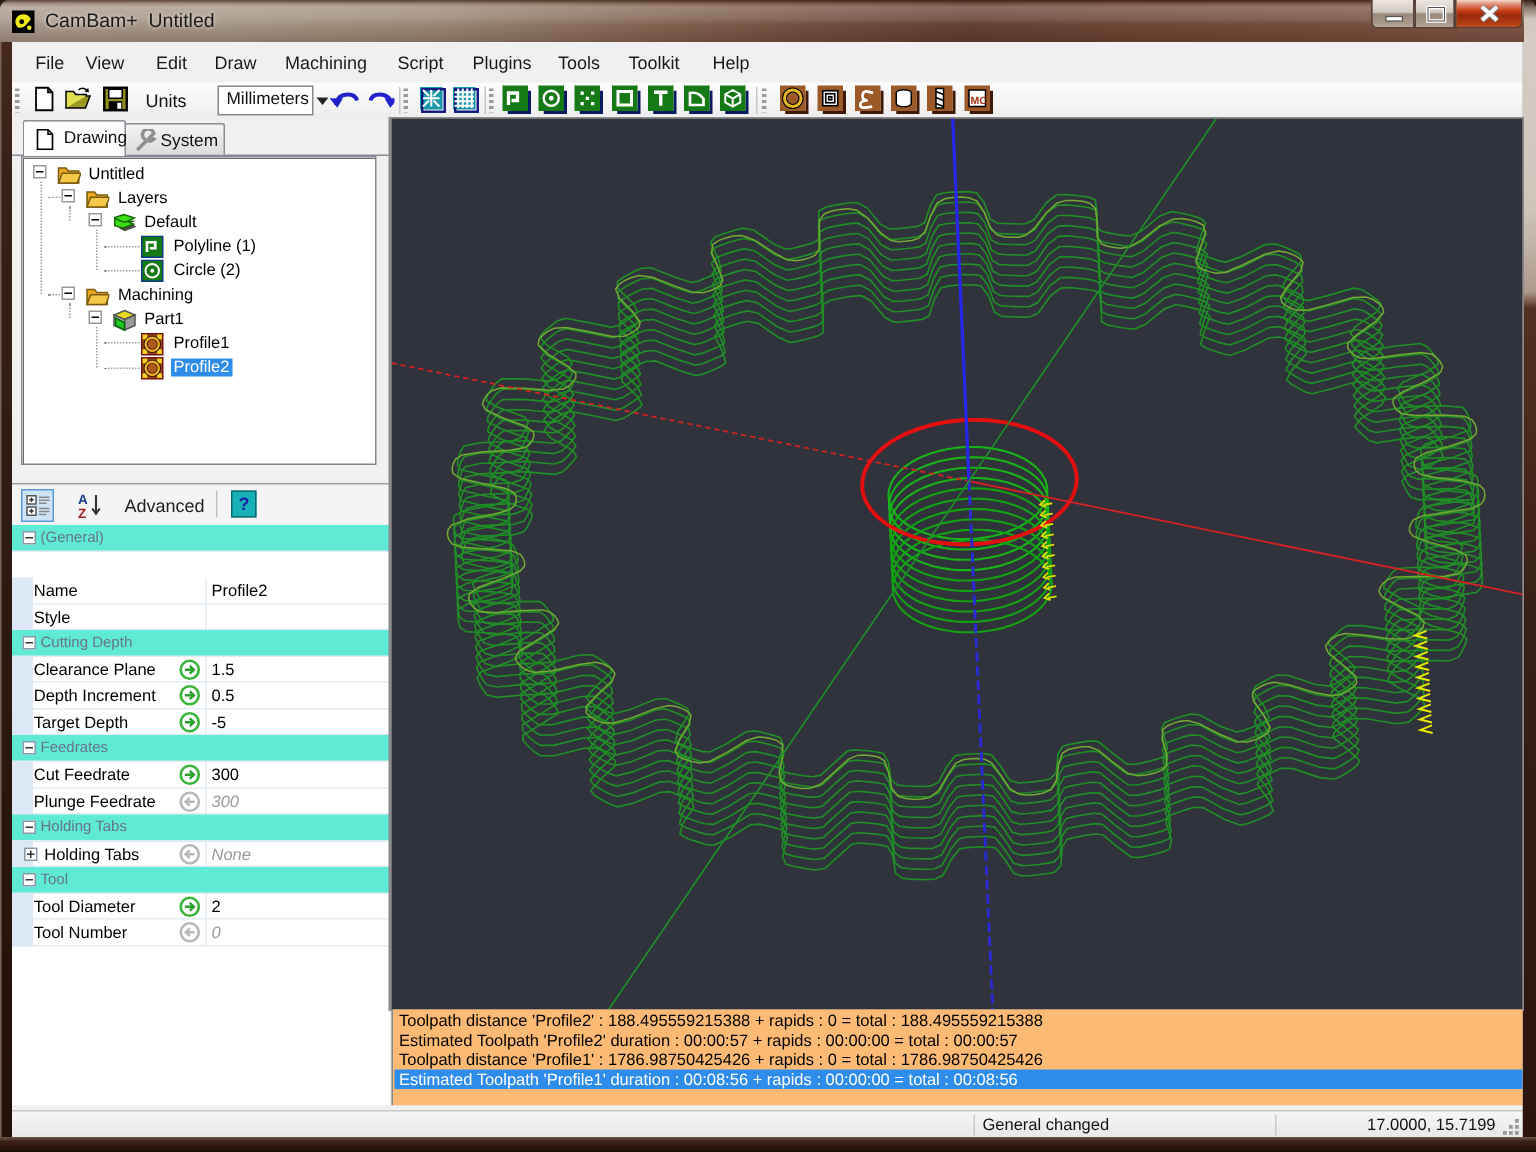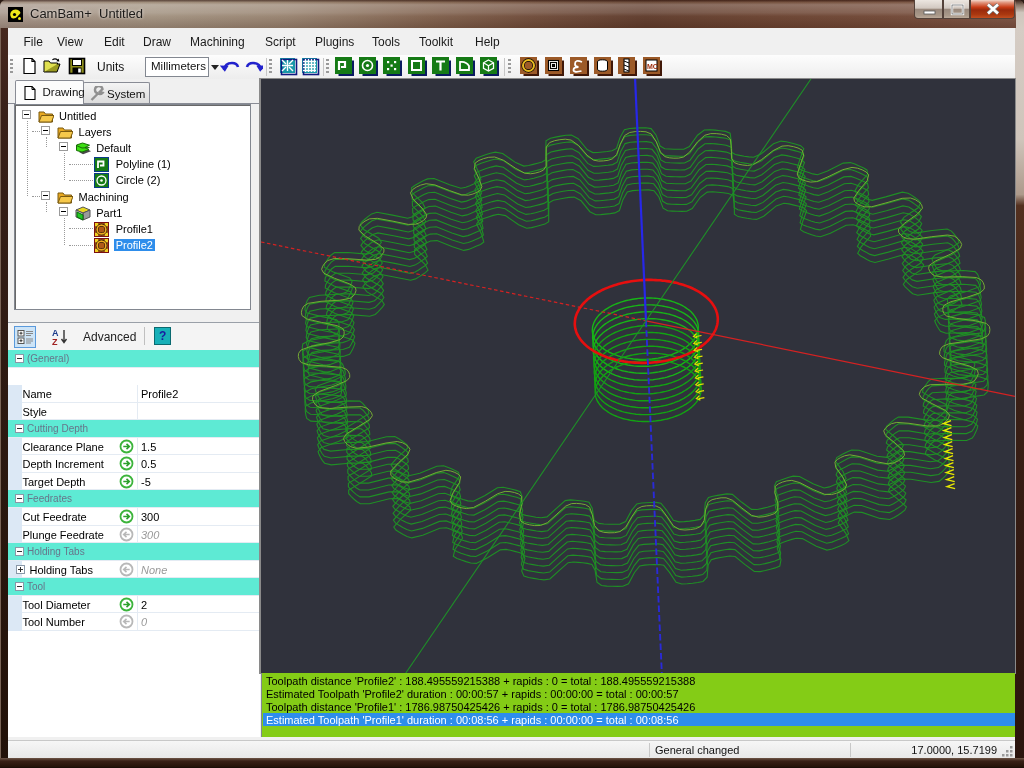--- a/index.html
+++ b/index.html
@@ -57,21 +57,21 @@
 .pbox.plus:after{content:"";position:absolute;left:3px;top:1px;width:1px;height:5px;background:#333}
 .prow .gutter{position:absolute;left:0;top:0;width:14px;height:18px;background:#dce8f5}
 .prow .nm{position:absolute;left:14.5px;top:3px;color:#000}
 .prow .vsep{position:absolute;left:129px;top:0;width:1px;height:18px;background:#e4ebf3}
 .prow .val{position:absolute;left:133px;top:3px;color:#000}
 .prow .val.dis{color:#9a9a9a;font-style:italic}
 .picon{position:absolute;left:111px;top:1px;width:15px;height:15px}
 
 #vpborder{left:259px;top:78px;width:757px;height:596px;background:#8a8a8a}
 
-#listbox{left:261px;top:673px;width:754px;height:64px;background:#84cc16;border-left:1px solid #828790;font-size:11px;color:#000}
+#listbox{left:261px;top:673px;width:754px;height:64px;background:#fdba74;border-left:1px solid #828790;font-size:11px;color:#000}
 .lrow{position:absolute;left:4px;white-space:nowrap}
 #lsel{position:absolute;left:1px;top:40px;width:752px;height:13px;background:#2e8deb}
 #lsel span{position:absolute;left:3px;top:1px;color:#fff}
 #belowprops{left:8px;top:737px;width:1007px;height:3px;background:#f0f0f0}
 
 #statusbar{left:8px;top:740px;width:1007px;height:18px;background:linear-gradient(180deg,#f6f6f6,#e8e8e8);border-top:1px solid #c8c8c8;font-size:11px;color:#111}
 .ssep{position:absolute;top:2px;width:1px;height:14px;background:#c8c8c8}
 </style></head><body>
 <div class="abs" id="titlebar"></div>
 <div class="abs" id="frame-left"></div>

